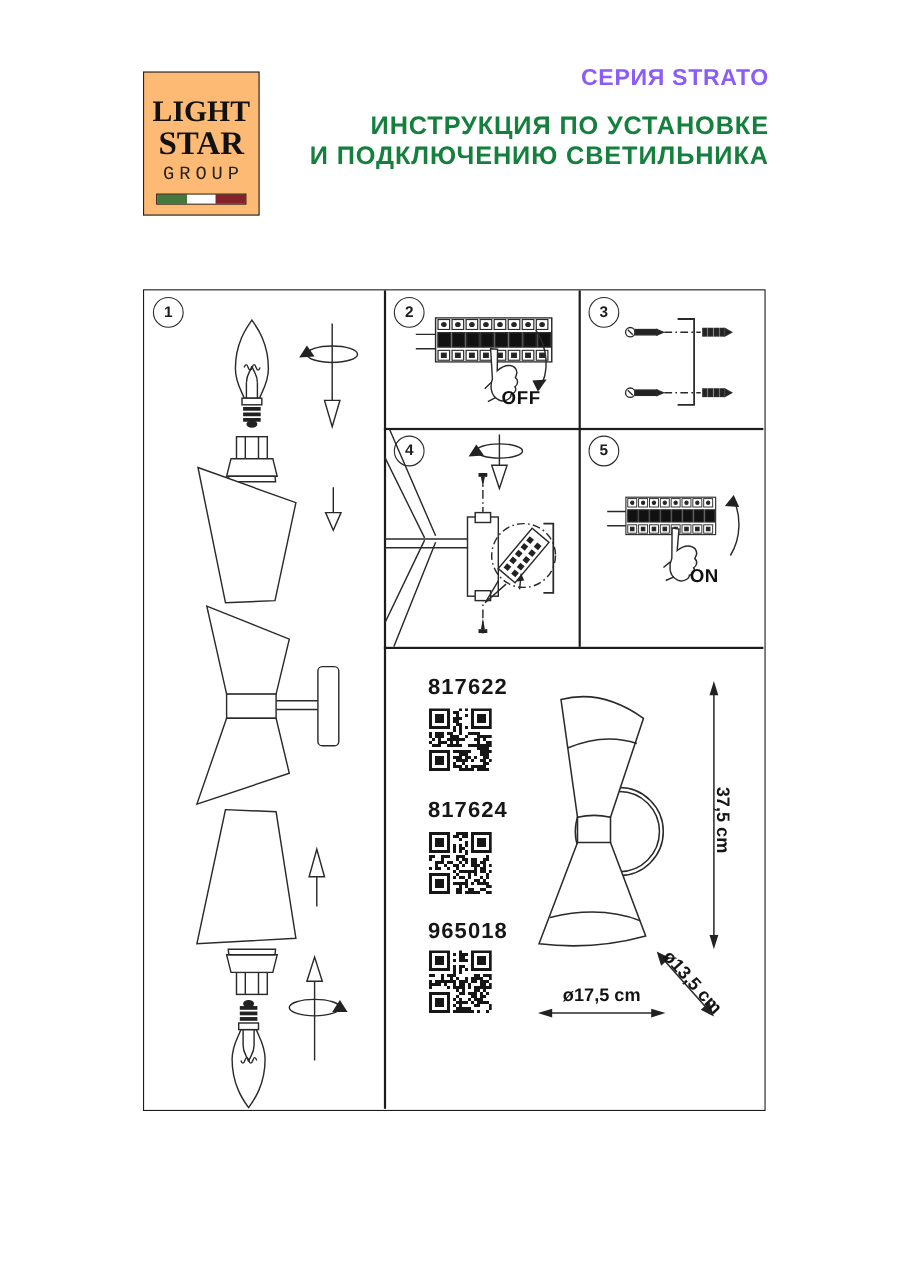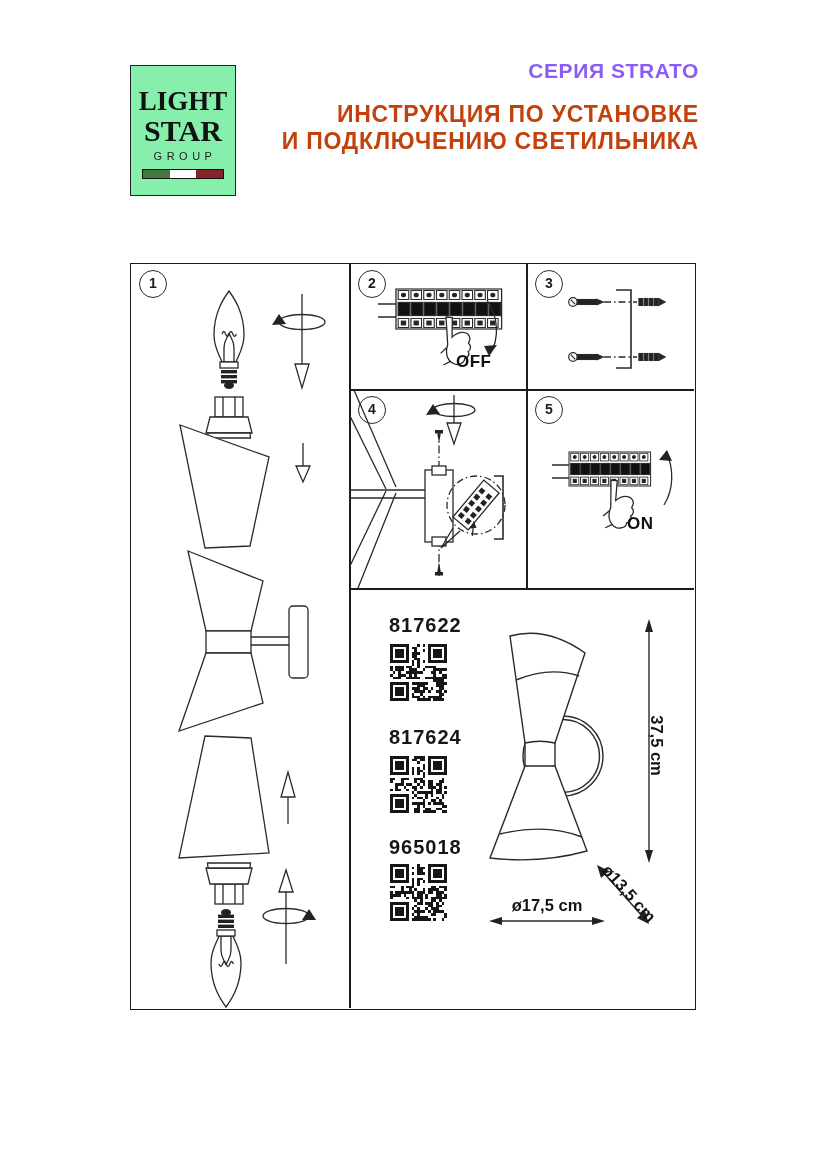--- a/index.html
+++ b/index.html
@@ -1,32 +1,32 @@
 <!DOCTYPE html>
 <html><head>
 <meta charset="utf-8">
 <style>
   html,body{margin:0;padding:0;background:#fff;}
   #page{position:relative;width:826px;height:1169px;background:#ffffff;
         font-family:"Liberation Sans",sans-serif;color:#1c1c1c;overflow:hidden;}
   .abs{position:absolute;}
   
   #logo-box{left:130px;top:65px;width:106px;height:131px;border:1.5px solid #222;
-            background:#86efac;text-align:center;box-sizing:border-box;}
+            background:#fdba74;text-align:center;box-sizing:border-box;}
   .logo-word{font-family:"Liberation Serif",serif;font-weight:bold;color:#111;line-height:1;}
   #logo-light{margin-top:22px;font-size:27px;letter-spacing:0px;}
   #logo-star{font-size:30px;margin-top:1px;letter-spacing:0px;}
-  #logo-group{font-size:11px;letter-spacing:4.5px;margin-top:4px;color:#222;
-              font-family:Liberation Sans, sans-serif;text-indent:4px;}
+  #logo-group{font-size:17px;letter-spacing:4.5px;margin-top:4px;color:#222;
+              font-family:Liberation Mono, monospace;text-indent:4px;}
   #logo-flag{margin:7px auto 0 auto;width:80px;height:8px;border:1px solid #111;
              display:flex;box-sizing:content-box;}
   #logo-flag div{flex:1;height:100%;}
   #title-block{right:127px;top:56px;text-align:right;}
   .hdr-small{font-size:21px;font-weight:bold;letter-spacing:.6px;line-height:29px;color:#8b5cf6;}
-  .hdr-big{font-size:23px;font-weight:bold;letter-spacing:.8px;line-height:27px;color:#c2410c;}
+  .hdr-big{font-size:23px;font-weight:bold;letter-spacing:.8px;line-height:27px;color:#15803d;}
   #hdr-gap{height:16px;}
   
   #grid{left:130px;top:263px;width:566px;height:747px;border:1.5px solid #1c1c1c;box-sizing:border-box;}
   .gridline{background:#1c1c1c;}
   .panel{box-sizing:border-box;}
   .num-circle{width:26px;height:26px;border:1.4px solid #2a2a2a;border-radius:50%;
               text-align:center;line-height:25px;font-size:14px;font-weight:bold;color:#1c1c1c;
               background:#fff;}
   .switch-label{font-size:17px;font-weight:bold;color:#111;letter-spacing:.5px;}
   

